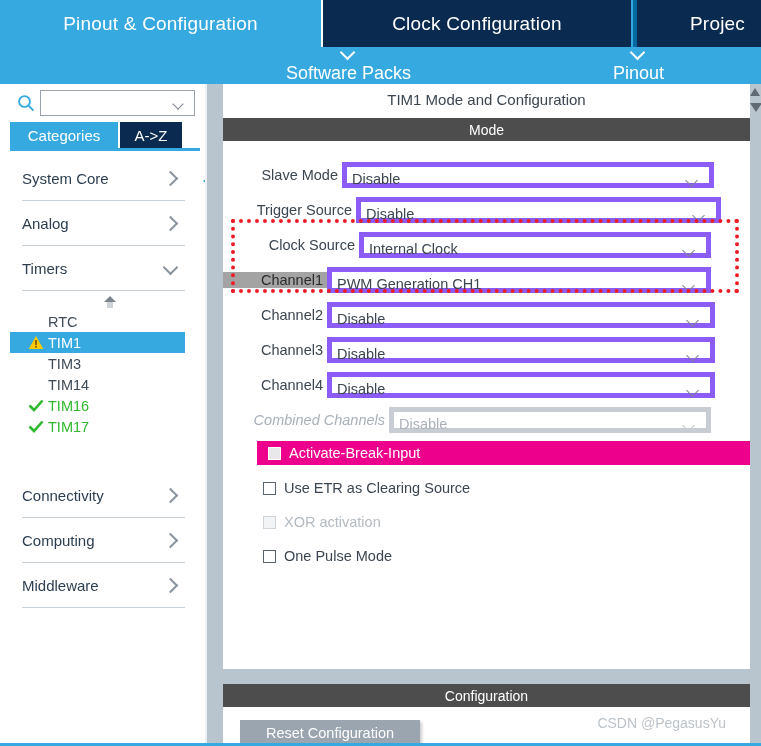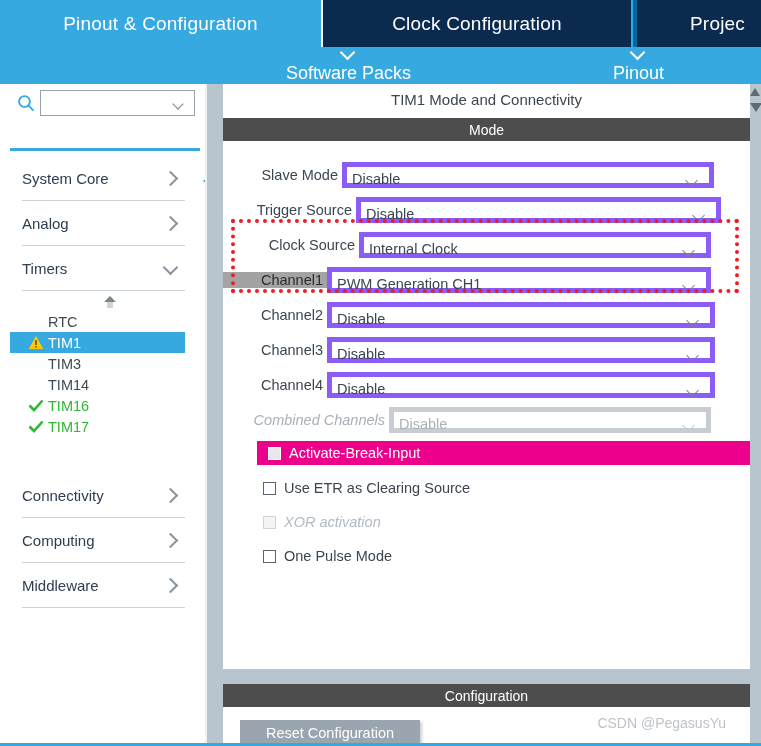--- a/index.html
+++ b/index.html
@@ -214,21 +214,21 @@
   }
 
   
   .check-row {
     position: absolute; height: 24px; display: flex; align-items: center;
     font-size: 14.5px; color: #3b4650;
   }
   .check-row.magenta {
     background: #EC008C; color: #ffffff; width: 493px; left: 34px;
   }
-  .check-row.dim { color: #b3bac1; font-style: italic; }
+  .check-row.dim { color: #b3bac1; }
   .cbox {
     width: 13px; height: 13px; border: 1.6px solid #5a646e;
     background: #ffffff; box-sizing: border-box; margin-right: 8px;
     flex: 0 0 auto;
   }
   .check-row.magenta .cbox { border-color: #ffffff; background: #e8e8ea; }
   .check-row.dim .cbox { border-color: #cfd5da; background: #f2f4f5; }
   .check-row .ctext { white-space: nowrap; }
 
   
@@ -323,20 +323,28 @@
           <line x1="9" y1="14" x2="9" y2="17.4"></line>
         <line x1="0.6" y1="9" x2="4" y2="9"></line>
           <line x1="14" y1="9" x2="17.4" y2="9"></line>
         <line x1="3" y1="3" x2="5.4" y2="5.4"></line>
           <line x1="12.6" y1="12.6" x2="15" y2="15"></line>
         <line x1="15" y1="3" x2="12.6" y2="5.4"></line>
           <line x1="5.4" y1="12.6" x2="3" y2="15"></line>
       </g>
     </svg>
 
+    <div class="cat-tabs">
+      <div class="cat-tab" id="cat-tab-categories">
+        <span>Categories</span>
+      </div>
+      <div class="cat-tab" id="cat-tab-az">
+        <span>A-&gt;Z</span>
+      </div>
+    </div>
     <div class="cat-underline"></div>
 
     <div class="cat-list">
 
       <div class="cat-group">
         <span class="cat-label">System Core</span>
         <span class="cat-arrow right"></span>
       </div>
 
       <div class="cat-group">
@@ -406,21 +414,21 @@
     </div>
   </div>
 
   <div class="splitter-edge"></div>
   <div class="splitter"></div>
   <div class="split-grip" id="split-grip-top"></div>
   <div class="split-grip" id="split-grip-bottom"></div>
 
   <div class="main">
 
-    <div class="panel-title">TIM1 Mode and Connectivity</div>
+    <div class="panel-title">TIM1 Mode and Configuration</div>
 
     <div class="section-head" id="section-mode">Mode</div>
 
     <div class="mode-body">
 
       <div class="field-row" style="left:0px; top:20px;">
         <span class="field-label" style="width:119px;">Slave Mode</span>
         <div class="combo" style="width:372px;">
           <span class="cval">Disable</span>
           <span class="carrow"></span>

